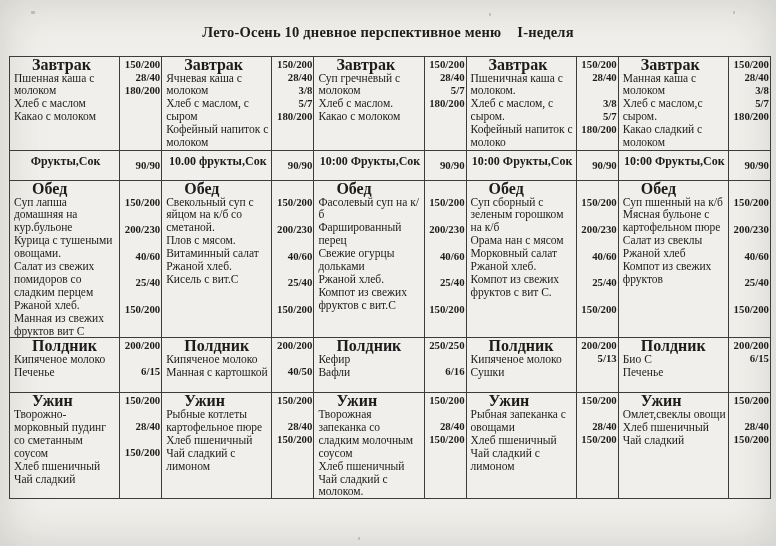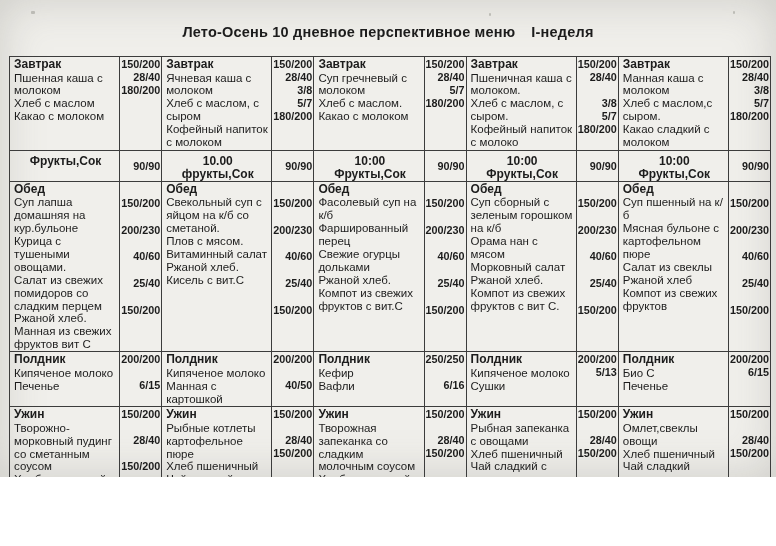--- a/index.html
+++ b/index.html
@@ -1,39 +1,39 @@
 <!DOCTYPE html>
 <html style="--paper: #f0efeb; --ink: #1c1c1c; --line: #3c3c3c;"><head>
 <meta charset="utf-8">
 <style>
   :root { --paper:#f0efeb; --ink:#1c1c1c; --line:#3c3c3c; }
   html,body{margin:0;padding:0;}
   .page{
-    position:relative; width:776px; height:477px; overflow:hidden;
+    position:relative; width:776px; height:546px; overflow:hidden;
     background:var(--paper);
     box-shadow: inset 0 0 45px rgba(115,115,108,.28);
-    font-family:Liberation Sans, sans-serif;
+    font-family:Liberation Serif, serif;
     color:var(--ink);
   }
   .title{
     position:absolute; top:24px; left:0; right:0;
     display:flex; justify-content:center; gap:16px;
     font-weight:bold; font-size:14.5px; letter-spacing:.2px;
   }
   table.menu-table{
     position:absolute; left:9px; top:56px; width:762px;
     border-collapse:collapse; table-layout:fixed;
   }
   col.c-menu{width:110px;} col.c-port{width:42px;}
   th,td{border:1px solid var(--line); vertical-align:top; overflow:hidden; padding:0;}
   tr.r-head{height:15px;} tr.r-bf{height:94px;} tr.r-fr{height:30px;}
   tr.r-ln{height:152px;} tr.r-sn{height:55px;} tr.r-dn{height:96px;}
   th.day{font-size:11.5px; font-weight:bold; text-align:left; padding:1px 0 1px 18px;}
   td.menu{padding:1px 2px 0 4px; font-size:11.5px; line-height:12.9px; text-align:left;}
-  .mlabel{font-weight:bold; font-size:12px; line-height:13.5px;}
+  .mlabel{font-weight:bold; font-size:16px; line-height:13.5px;margin-left:18px;}
   .dish{}
   td.port{font-weight:bold; font-size:10.8px; text-align:right; padding:1px 1px 0 1px;}
   .pline{min-height:12.9px; line-height:12.9px; white-space:nowrap;}
   .pad1{padding-top:14px;}
   .spread{display:flex; flex-direction:column; justify-content:space-evenly; height:148px;}
   .flabel{font-weight:bold; font-size:12px; text-align:center; padding-top:3px;}
   td.fport{vertical-align:bottom; padding-bottom:8px;}
   .speck{position:absolute; background:#9a9a94; opacity:.55; border-radius:1px;}
 </style>
 </head>

